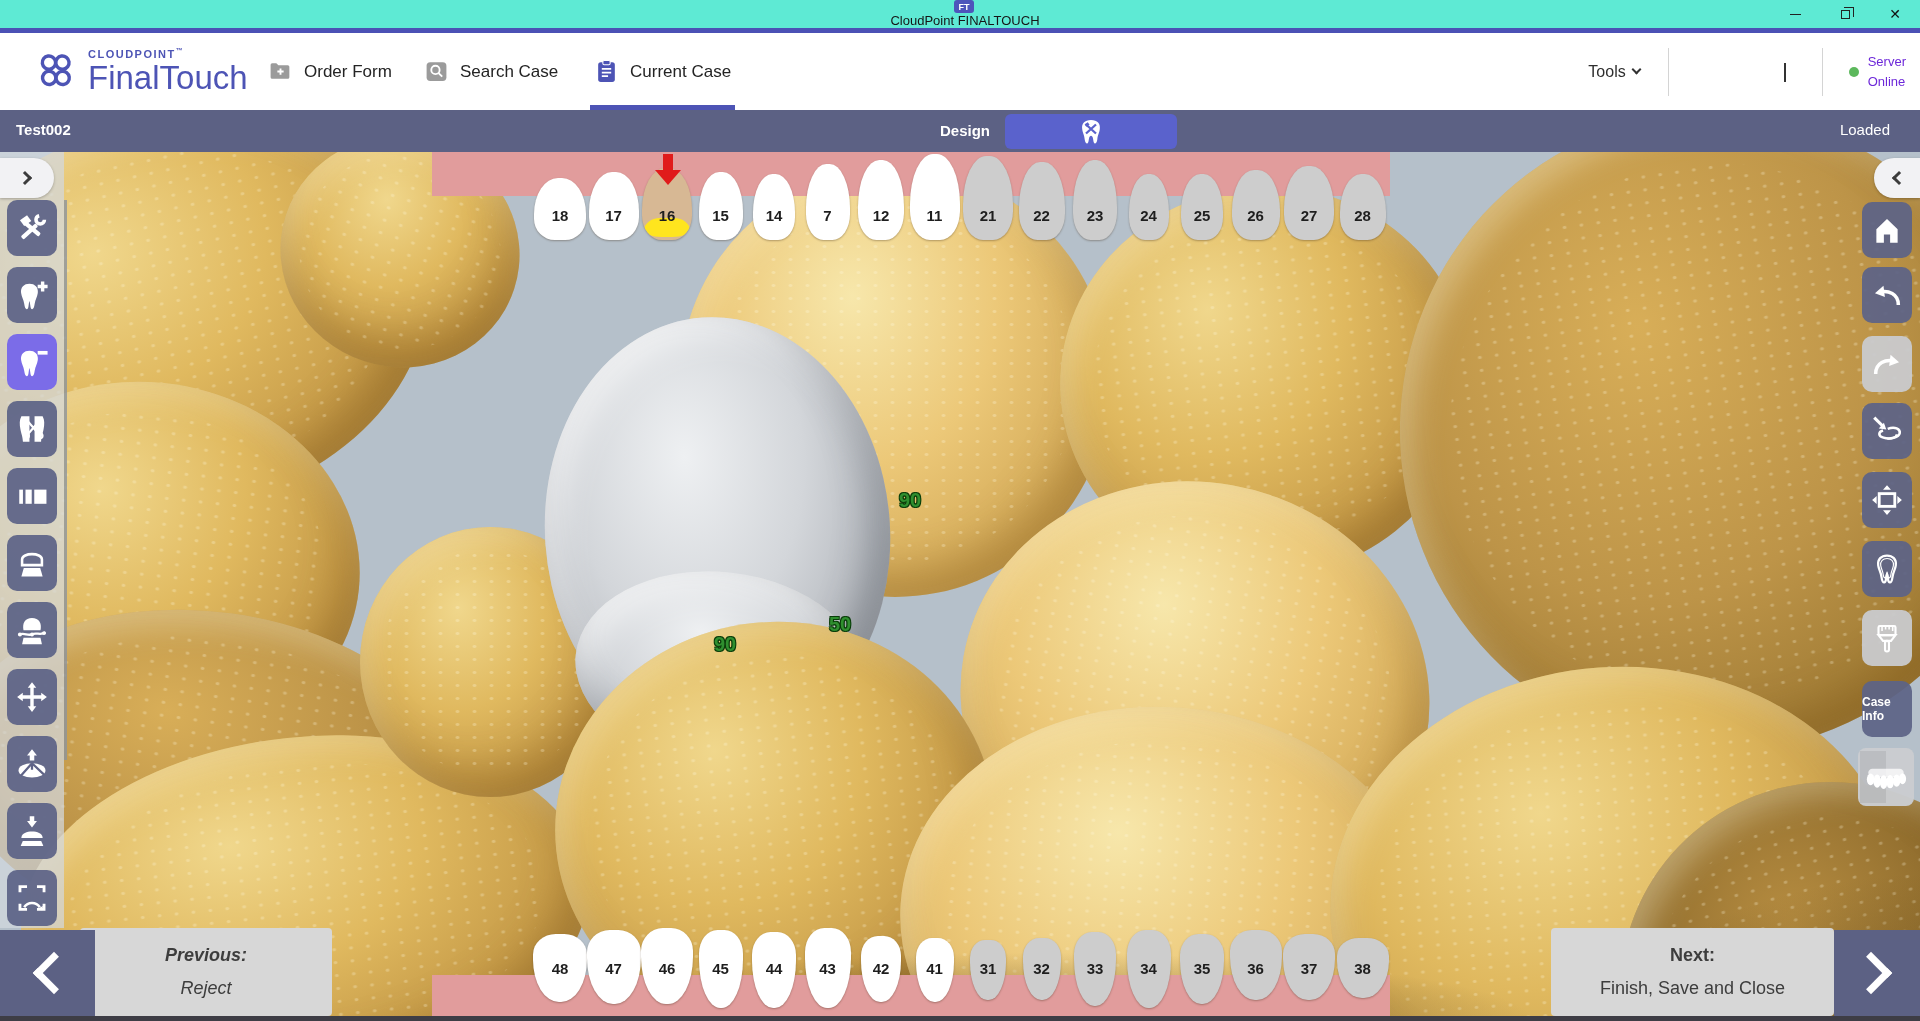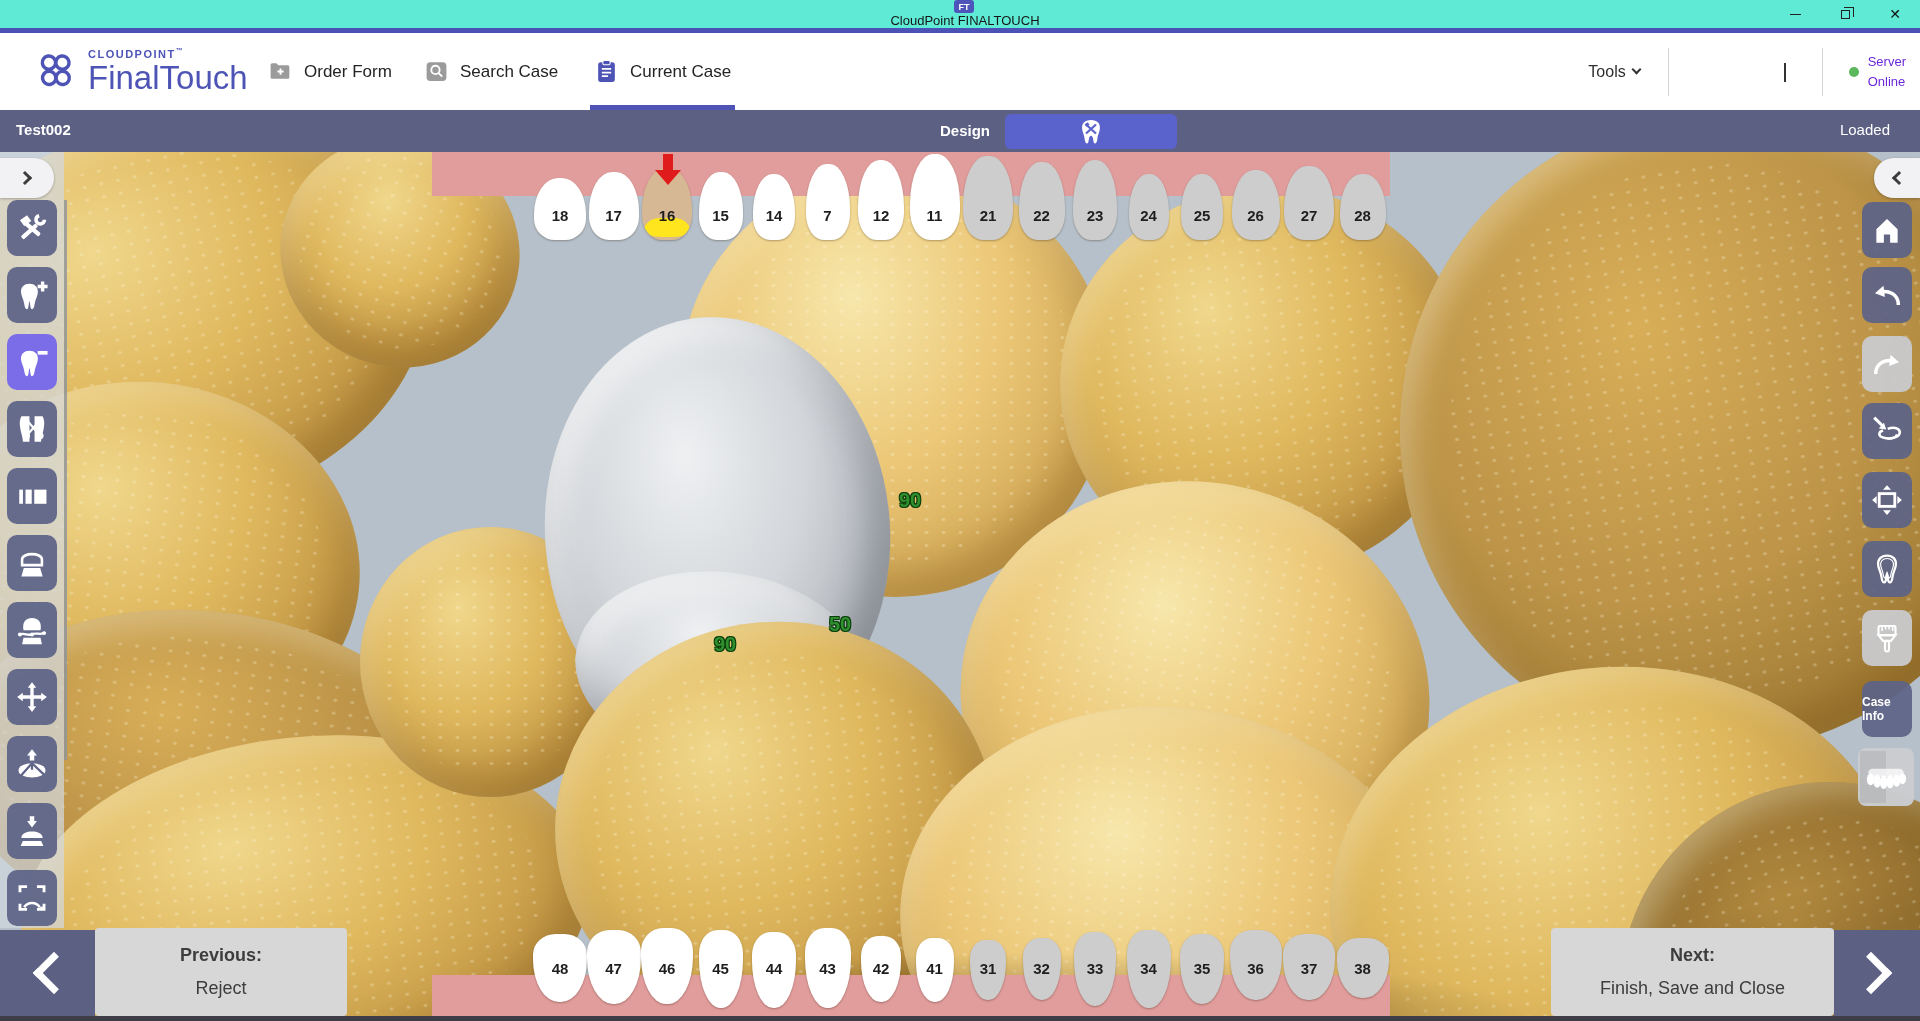--- a/index.html
+++ b/index.html
@@ -100,21 +100,21 @@
 
   
   .big-chev-box { position:absolute; top:930px; height:86px; background:#5c6184; display:flex; align-items:center; justify-content:center; cursor:pointer; z-index:30; }
   #prev-chev { left:0; width:95px; }
   #next-chev { left:1834px; width:86px; }
   .big-chev { width:30px; height:30px; border-right:7px solid #fff; border-bottom:7px solid #fff; }
   .big-chev.l { transform:rotate(135deg); margin-left:12px; }
   .big-chev.r { transform:rotate(-45deg); margin-right:12px; }
   .bottom-panel { position:absolute; top:928px; height:88px; background:#d7d7d7; border-radius:4px; z-index:29;
           display:flex; flex-direction:column; align-items:center; justify-content:center; gap:12px; cursor:pointer; }
-  #prev-panel { left:95px; width:252px; }
+  #prev-panel { left:80px; width:252px;font-style:italic; }
   #next-panel { left:1551px; width:283px; }
   .bp-title { font-size:18px; font-weight:bold; color:#3d3d3d; }
   .bp-action { font-size:18px; color:#3d3d3d; }
   #bottom-strip { position:absolute; left:0; top:1016px; width:100%; height:5px; background:#3e3d45; z-index:31; }
 </style>
 </head>
 <body>
 
 <div id="stage">
 

